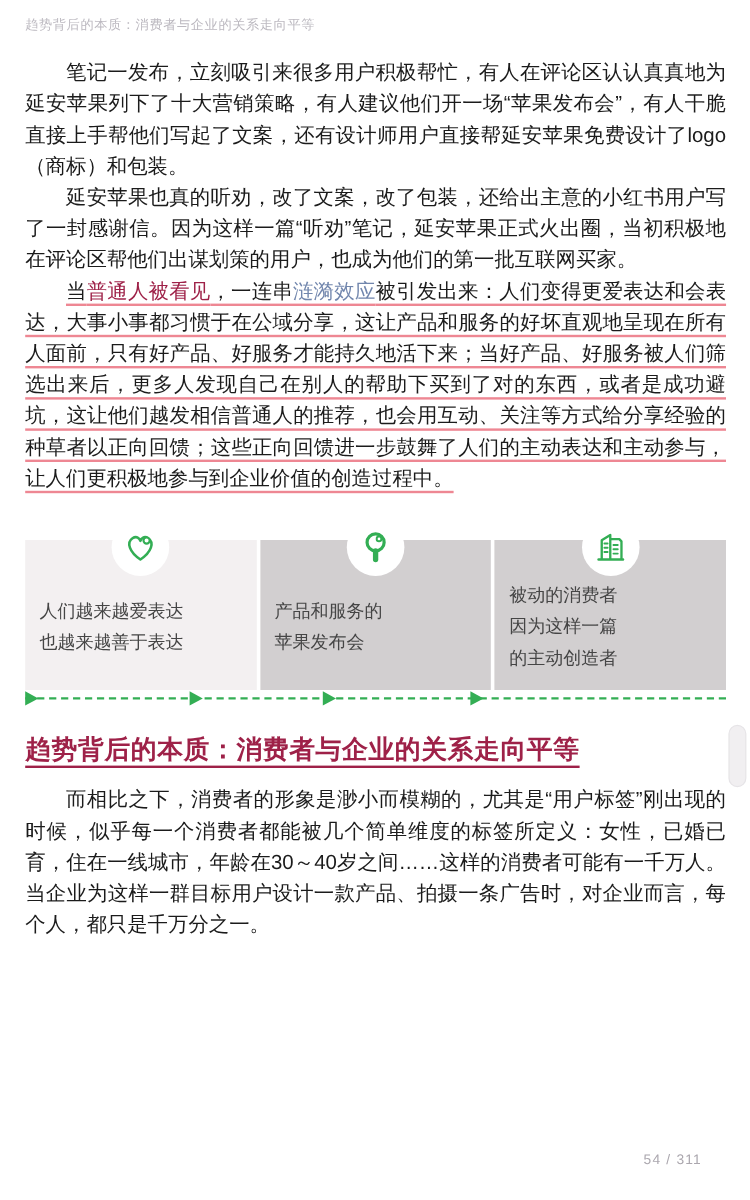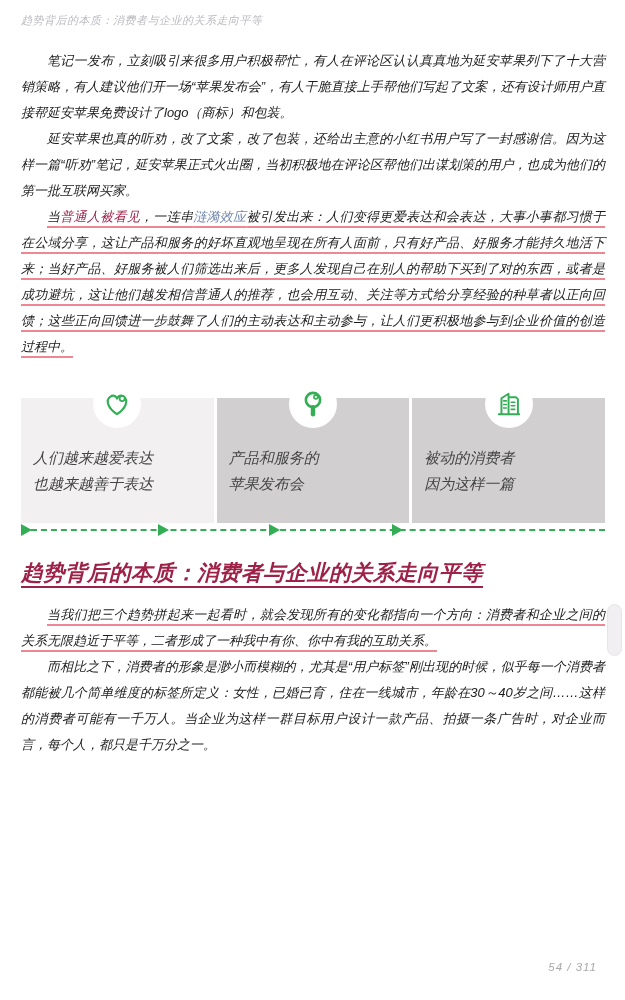--- a/index.html
+++ b/index.html
@@ -3,29 +3,29 @@
 <meta charset="utf-8">
 <style>
   :root{
     --green:#33ae54; --red:#9e2148; --pink:#ee8793; --blue:#7186ad;
     --card-light:#f3f0f1; --card-dark:#d2cfd0;
   }
   *{margin:0;padding:0;box-sizing:border-box;}
   html,body{background:#ffffff;}
   .page{
     position:relative;width:625px;height:1000px;margin:0 auto;background:#fff;
-    font-family:"Liberation Sans","DejaVu Sans",sans-serif;overflow:hidden;font-style:italic;
+    font-family:"Liberation Sans","DejaVu Sans",sans-serif;overflow:hidden;
   }
   .chapter-header{
     position:absolute;top:13px;left:21px;font-size:11px;color:#bcb9c0;
     letter-spacing:.5px;
   }
   .content{position:absolute;top:48px;left:21px;width:584px;}
   .body-text p{
-    font-size:13px;line-height:26px;color:#1b1b1b;text-align:justify;
+    font-size:17px;line-height:26px;color:#1b1b1b;text-align:justify;
     text-indent:2em;margin:0;
   }
   .body-text p.u-pink{
     text-decoration:underline;text-decoration-color:var(--pink);
     text-decoration-thickness:1.5px;text-underline-offset:5px;
   }
   .seg-red{color:var(--red);}
   .seg-link{color:var(--blue);cursor:pointer;}
   
   .diagram{position:relative;margin-top:21px;height:150px;}
@@ -55,21 +55,21 @@
   
   .section-title{
     margin-top:27px;font-family:"Liberation Serif","DejaVu Serif",serif;
     font-weight:bold;font-size:21.5px;color:var(--red);line-height:30px;
     text-decoration:underline;text-decoration-color:var(--red);
     text-decoration-thickness:2px;text-underline-offset:6px;
     letter-spacing:.5px;
   }
   .after-title{margin-top:14px;}
   .footer-page{
-    position:absolute;top:961px;right:28px;font-size:11.5px;color:#aba7ae;
+    position:absolute;top:961px;right:40px;font-size:11.5px;color:#aba7ae;
     letter-spacing:1px;
   }
   .scroll-thumb{
     position:absolute;right:3px;top:604px;width:15px;height:52px;
     background:#f1eff1;border:1px solid #e6e4e7;border-radius:8px;
   }
 </style>
 </head>
 <body>
 
@@ -110,33 +110,33 @@
             <div class="icon-circle">
               <svg viewBox="0 0 36 36" fill="none">
                 <path d="M9.5 29.5V11.5l8-5v23" stroke="#33ae54" stroke-width="2.2" stroke-linejoin="round"></path>
                 <path d="M17.5 10.5h8.5l2 2v17" stroke="#33ae54" stroke-width="2.2" stroke-linejoin="round"></path>
                 <path d="M6.5 29.5h23" stroke="#33ae54" stroke-width="2.2" stroke-linecap="round"></path>
                 <path d="M12 14.5h3M12 18.5h3M12 22.5h3M20.5 16h4M20.5 20h4M20.5 24h4" stroke="#33ae54" stroke-width="1.8" stroke-linecap="round"></path>
               </svg>
             </div>
             <div class="card-line">被动的消费者</div>
             <div class="card-line">因为这样一篇</div>
+            <div class="card-line">的主动创造者</div>
           </div>
         </div>
       <div class="arrow-line" id="arrow-line">
           <div class="arrow-head" style="left: 0%;"></div>
           <div class="arrow-head" style="left: 23.5%;"></div>
           <div class="arrow-head" style="left: 42.5%;"></div>
           <div class="arrow-head" style="left: 63.5%;"></div>
         </div>
     </div>
 
     <h2 class="section-title">趋势背后的本质：消费者与企业的关系走向平等</h2>
 
     <div class="body-text after-title" id="paras-bottom">
-        <p class="u-pink"><span>当我们把三个趋势拼起来一起看时，就会发现所有的变化都指向一个方向：消费者和企业之间的关系无限趋近于平等，二者形成了一种我中有你、你中有我的互助关系。</span></p>
         <p><span>而相比之下，消费者的形象是渺小而模糊的，尤其是“用户标签”刚出现的时候，似乎每一个消费者都能被几个简单维度的标签所定义：女性，已婚已育，住在一线城市，年龄在30～40岁之间……这样的消费者可能有一千万人。当企业为这样一群目标用户设计一款产品、拍摄一条广告时，对企业而言，每个人，都只是千万分之一。</span></p>
       </div>
   </div>
 
   <div class="footer-page">54 / 311</div>
   <div class="scroll-thumb"></div>
 </div>
 
 </body></html>

